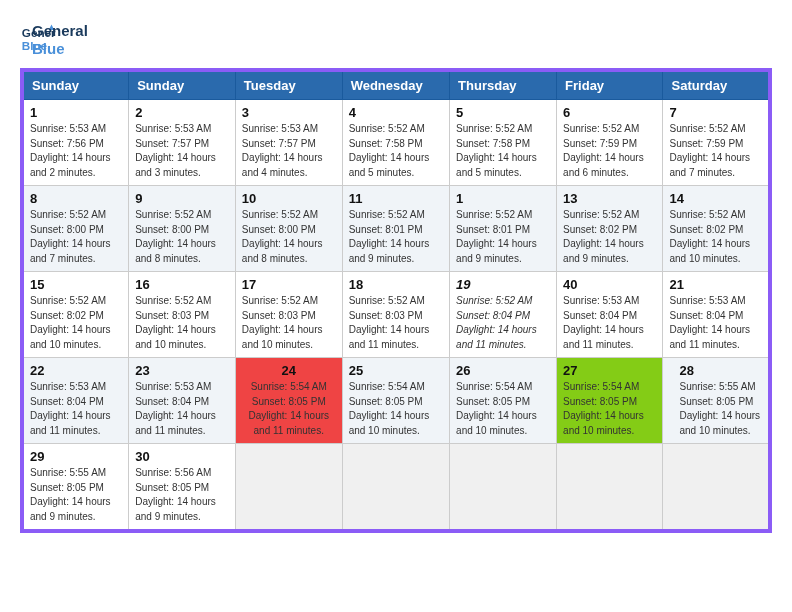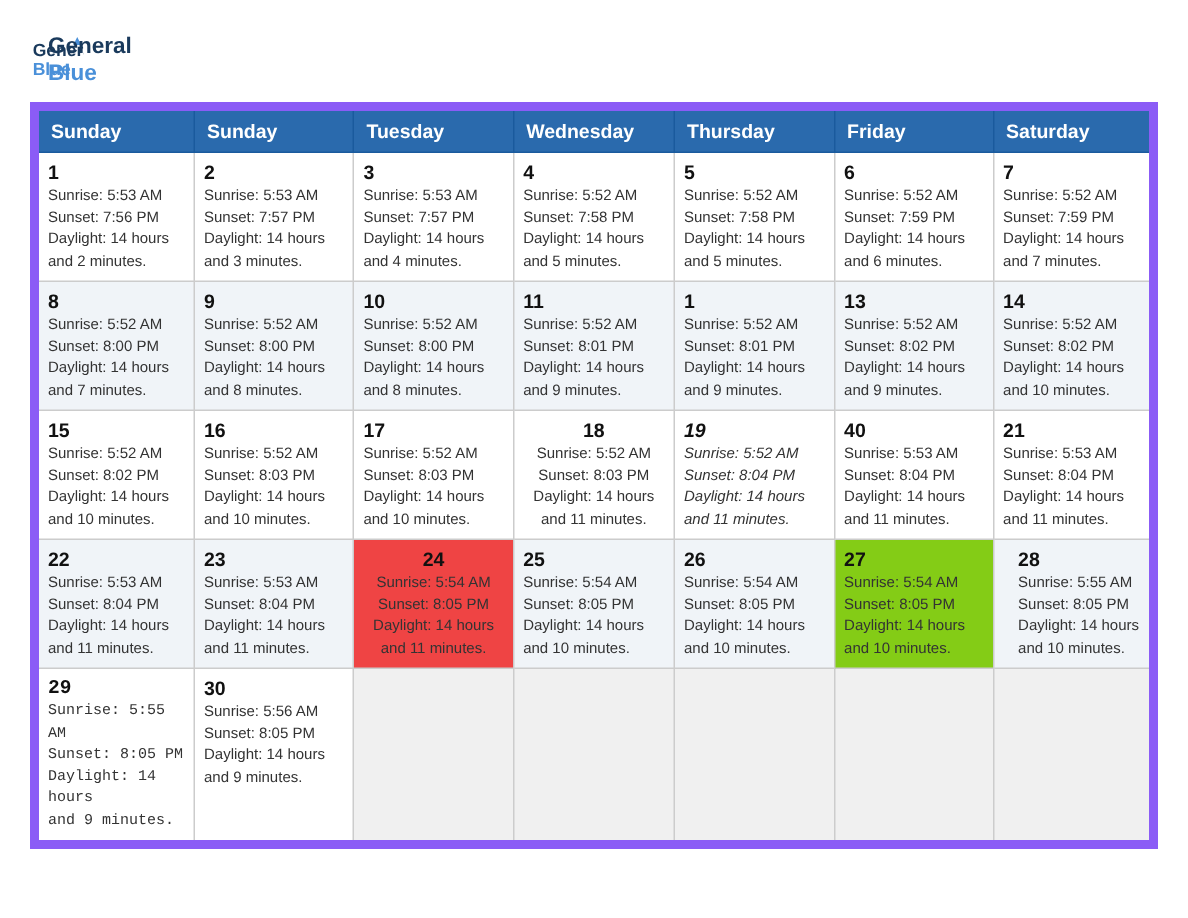--- a/index.html
+++ b/index.html
@@ -33,21 +33,21 @@
       font-weight: bold;
       color: #1a3a5c;
     }
     .location-title {
       font-size: 15px;
       color: #333;
     }
     .calendar {
       width: 100%;
       border-collapse: collapse;
-      border: 6px solid #8b5cf6;
+      border: 4px solid #8b5cf6;
     }
     .calendar th {
       background-color: #2a6aad;
       color: #fff;
       font-size: 13px;
       font-weight: bold;
       padding: 6px 8px;
       text-align: left;
       border: 1px solid #1a5a9d;
     }
@@ -237,21 +237,21 @@
 Daylight: 14 hours
 and 10 minutes.</div>
         </td>
         <td class="has-day" style="background: rgb(255, 255, 255);">
           <span class="day-num">17</span>
           <div class="day-info" style="white-space: pre-line;">Sunrise: 5:52 AM
 Sunset: 8:03 PM
 Daylight: 14 hours
 and 10 minutes.</div>
         </td>
-        <td class="has-day" style="background: rgb(255, 255, 255); text-align: center;">
+        <td class="has-day" style="background: rgb(255, 255, 255);">
           <span class="day-num">18</span>
           <div class="day-info" style="white-space: pre-line;">Sunrise: 5:52 AM
 Sunset: 8:03 PM
 Daylight: 14 hours
 and 11 minutes.</div>
         </td>
         <td class="has-day" style="background: rgb(255, 255, 255); font-style: italic;">
           <span class="day-num">19</span>
           <div class="day-info" style="white-space: pre-line;">Sunrise: 5:52 AM
 Sunset: 8:04 PM
@@ -318,21 +318,21 @@
         </td>
         <td class="has-day" style="background: rgb(240, 244, 248); padding-left: 16px;">
           <span class="day-num">28</span>
           <div class="day-info" style="white-space: pre-line;">Sunrise: 5:55 AM
 Sunset: 8:05 PM
 Daylight: 14 hours
 and 10 minutes.</div>
         </td>
       </tr>
       <tr>
-        <td class="has-day" style="background: rgb(255, 255, 255); font-family: Liberation Mono, monospace;">
+        <td class="has-day" style="background: rgb(255, 255, 255);">
           <span class="day-num">29</span>
           <div class="day-info" style="white-space: pre-line;">Sunrise: 5:55 AM
 Sunset: 8:05 PM
 Daylight: 14 hours
 and 9 minutes.</div>
         </td>
         <td class="has-day" style="background: rgb(255, 255, 255);">
           <span class="day-num">30</span>
           <div class="day-info" style="white-space: pre-line;">Sunrise: 5:56 AM
 Sunset: 8:05 PM

